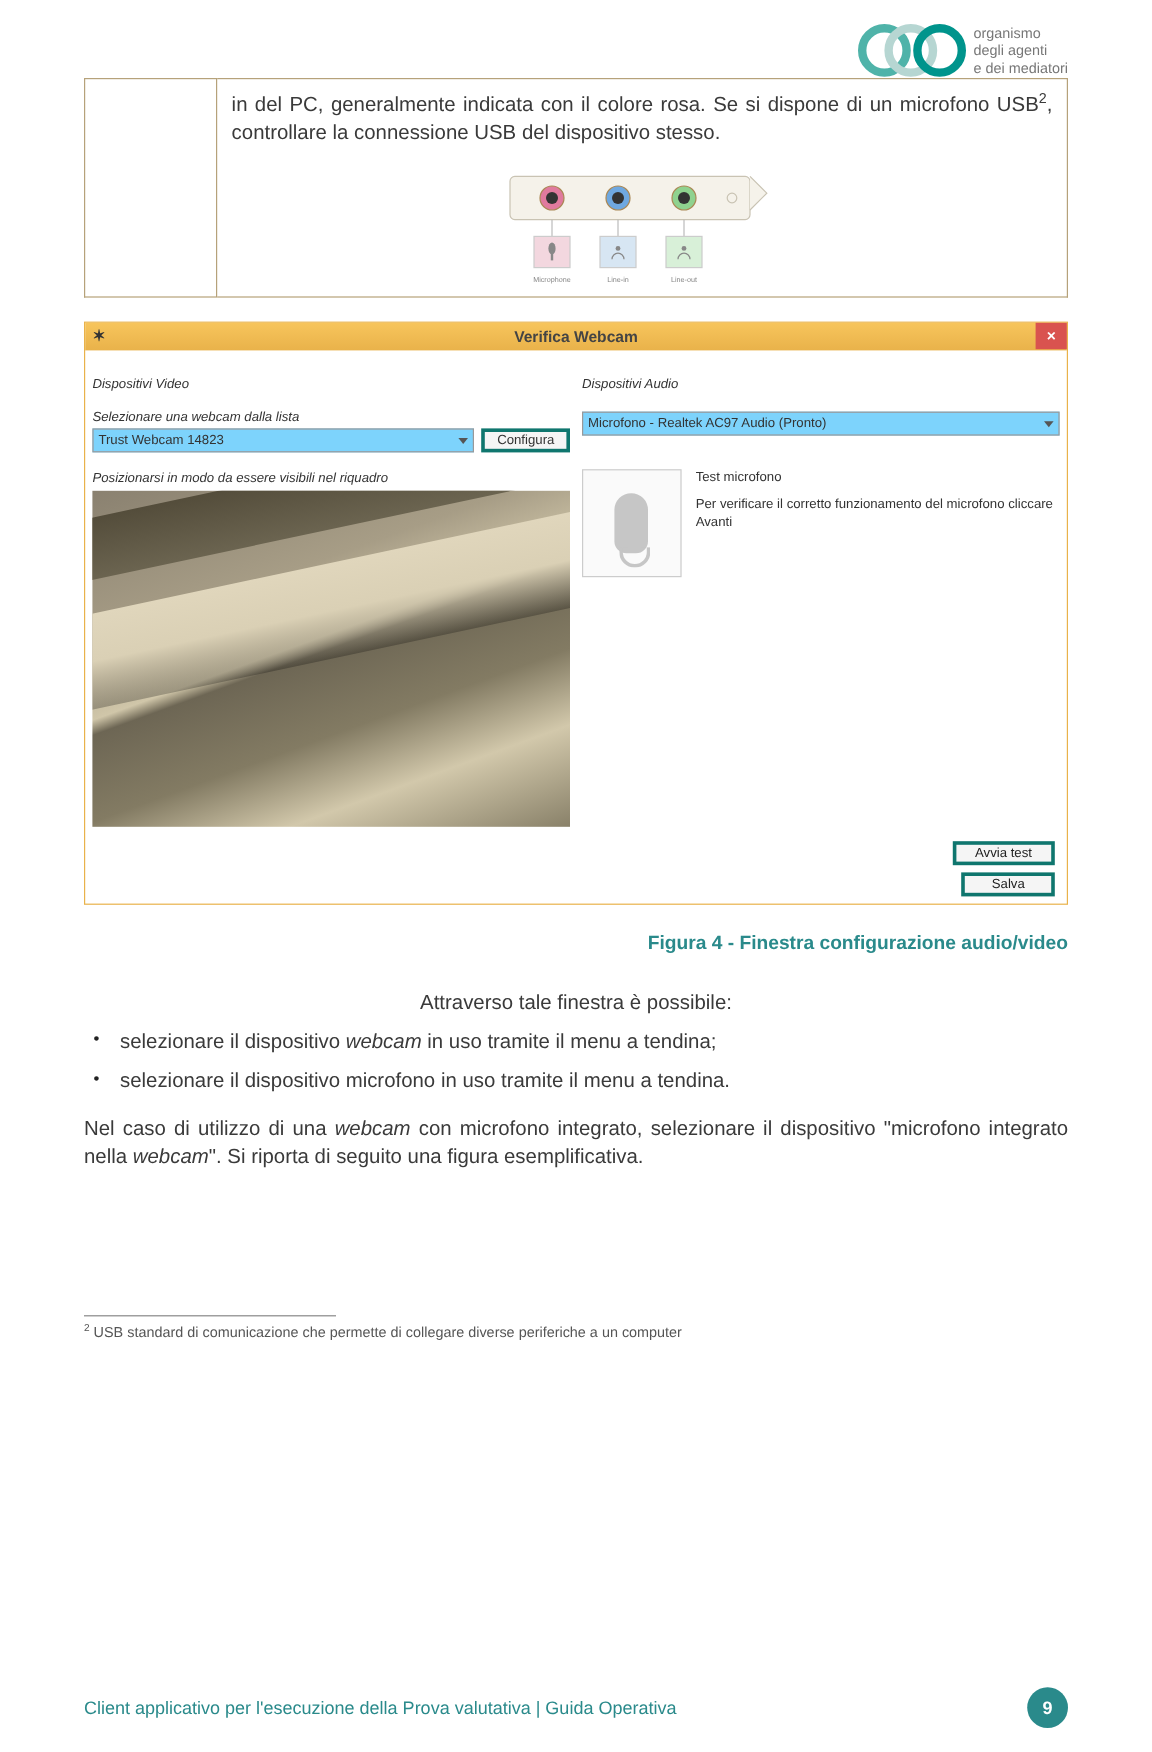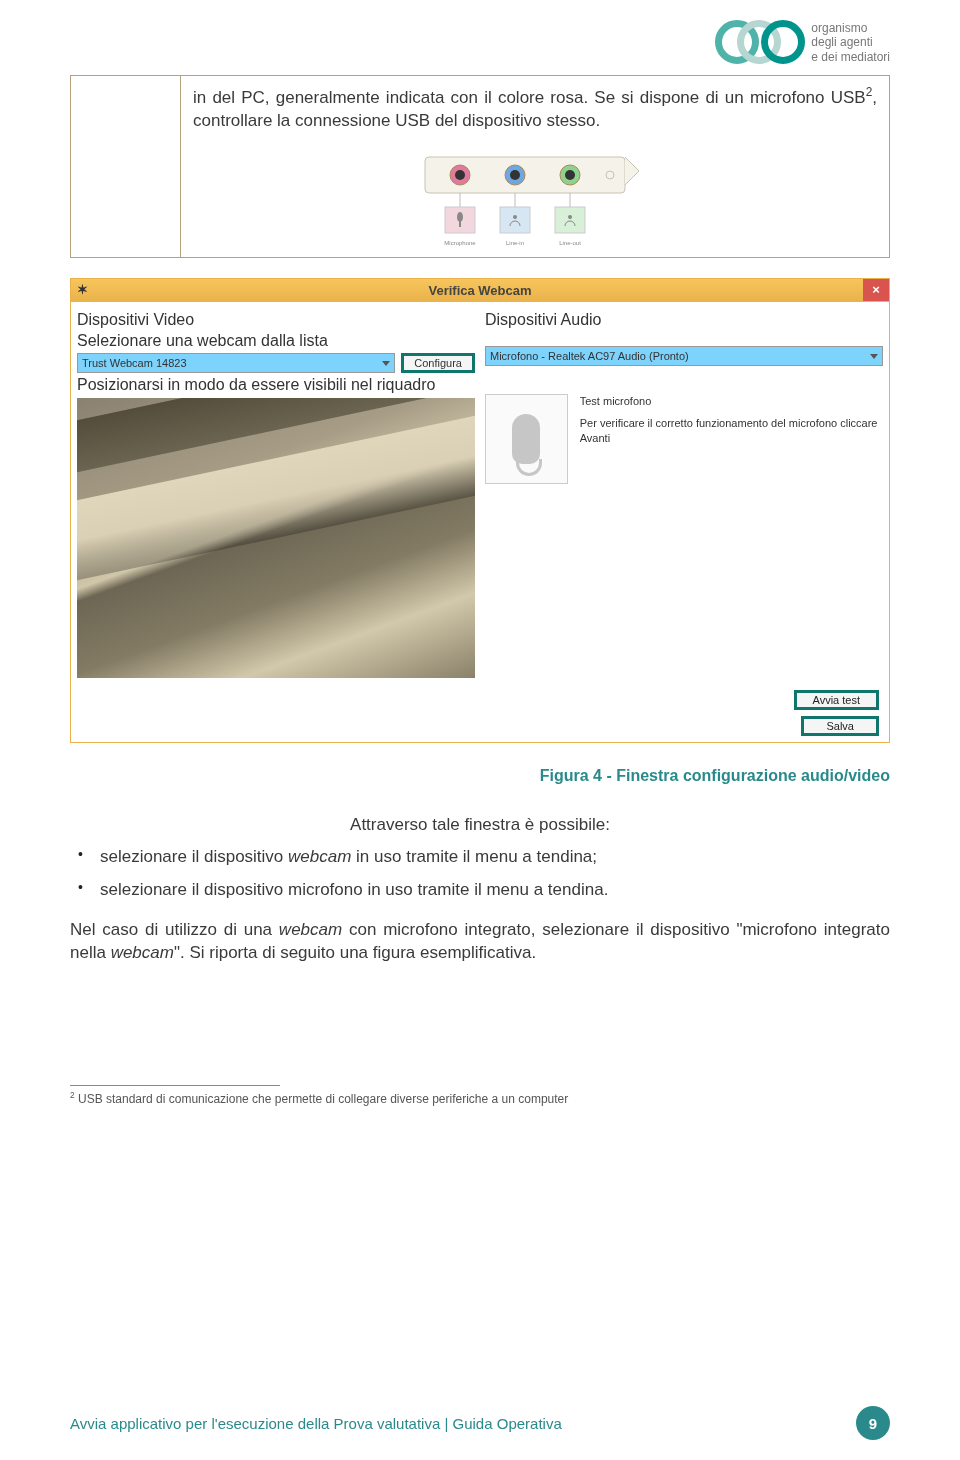--- a/index.html
+++ b/index.html
@@ -1,36 +1,36 @@
 <!DOCTYPE html>
 <html><head>
 <meta charset="utf-8">
 <style>
   * { box-sizing: border-box; margin: 0; padding: 0; }
   html, body { width: 960px; font-family: Arial, Helvetica, sans-serif; background: #fff; color: #222; }
   .page { width: 960px; min-height: 1460px; padding: 20px 70px 30px 70px; position: relative; }
-  .header { display: flex; justify-content: flex-end; align-items: flex-start; margin-bottom: 10px; }
+  .header { display: flex; justify-content: flex-end; align-items: flex-start; }
   .logo { display: flex; align-items: center; gap: 6px; }
   .logo-mark { position: relative; width: 90px; height: 45px; }
   .lens { position: absolute; width: 44px; height: 44px; border-radius: 50%; border: 7px solid; background: transparent; }
   .lens.left { left: 0; top: 0; border-color: #4fb3a9; }
   .lens.right { right: 0; top: 0; border-color: #00948c; }
   .lens.center { left: 22px; top: 0; border-color: #b6d6d2; }
   .logo-text { font-size: 11px; line-height: 1.2; color: #555; }
   .logo-text .brand { font-size: 12px; color: #777; }
   .table-box { border: 1px solid #b6a27a; width: 100%; margin-bottom: 20px; border-collapse: collapse; }
   .table-box td:first-child { width: 110px; border-right: 1px solid #b6a27a; }
   .table-box td:last-child { padding: 8px 12px; font-size: 17px; line-height: 1.4; text-align: justify; color: #3a3a3a; }
   .body-text { font-size: 17px; line-height: 1.4; text-align: justify; color: #3a3a3a; margin: 14px 0; }
   .screenshot { border: 1px solid #e9b24a; width: 100%; position: relative; background: #fff; }
   .sshot-title { background: linear-gradient(#f7c55c, #e9b24a); color: #444; font-size: 13px; font-weight: bold; text-align: center; padding: 4px 0; position: relative; }
   .sshot-close { position: absolute; right: 0; top: 0; width: 26px; height: 22px; background: #d9534f; color: #fff; font-size: 13px; line-height: 22px; text-align: center; }
   .sshot-body { display: flex; gap: 10px; padding: 6px; font-size: 11px; color: #333; }
   .sshot-col { flex: 1; }
-  .sshot-label { font-size: 16px; color: #333; margin-top: 3px; }
+  .sshot-label { font-size: 11px; color: #333; margin-top: 16px; font-style: italic; }
   .sshot-row { display: flex; gap: 6px; align-items: center; margin-top: 3px; }
   .sshot-select { flex: 1; border: 1px solid #999; background: #7dd3fc; height: 20px; font-size: 11px; padding: 1px 4px; position: relative; display: flex; align-items: center; }
   .sshot-select::after { content: ""; position: absolute; right: 4px; top: 7px; border-top: 5px solid #555; border-left: 4px solid transparent; border-right: 4px solid transparent; }
   .sshot-btn { border: 3px solid #0f766e; background: #f5f5f5; height: 20px; font-size: 11px; padding: 0 10px; display: flex; align-items: center; }
   .preview-box { margin-top: 4px; width: 100%; height: 280px; background: linear-gradient(160deg, #8a8170 0%, #a79d86 30%, #d0c6a9 45%, #6d6654 48%, #837b63 65%, #d2c8ab 80%, #898169 100%); position: relative; overflow: hidden; }
   .preview-box::before { content: ""; position: absolute; top: 60px; left: -10px; right: -10px; height: 80px; background: linear-gradient(to bottom, #e0d6bc 0%, #dad0b5 50%, rgba(0,0,0,0.25) 100%); transform: skewY(-12deg); }
   .preview-box::after { content: ""; position: absolute; top: -20px; left: -10px; right: -10px; height: 52px; background: linear-gradient(to bottom, #544d3b, #6b6450); transform: skewY(-12deg); }
   .mic-block { display: flex; gap: 12px; margin-top: 28px; align-items: flex-start; }
   .mic-icon-box { width: 90px; height: 90px; border: 1px solid #ccc; background: #fafafa; display: flex; align-items: center; justify-content: center; }
   .mic-shape { width: 28px; height: 50px; background: #c6c6c6; border-radius: 14px 14px 10px 10px; position: relative; }
@@ -171,17 +171,17 @@
   <p class="body-text">
     <span>Nel caso di utilizzo di una </span><span class="italic">webcam</span><span> con microfono integrato, selezionare il dispositivo "microfono integrato nella </span><span class="italic">webcam</span><span>". Si riporta di seguito una figura esemplificativa.</span>
   </p>
 
   <hr class="footnote-rule">
   <p class="footnote">
     <span class="sup">2</span><span> USB standard di comunicazione che permette di collegare diverse periferiche a un computer</span>
   </p>
 
   <div class="footer">
-    <div class="footer-text">Avvia applicativo per l'esecuzione della Prova valutativa | Guida Operativa</div>
+    <div class="footer-text">Client applicativo per l'esecuzione della Prova valutativa | Guida Operativa</div>
     <div class="page-badge">9</div>
   </div>
 
 </div>
 
 </body></html>

